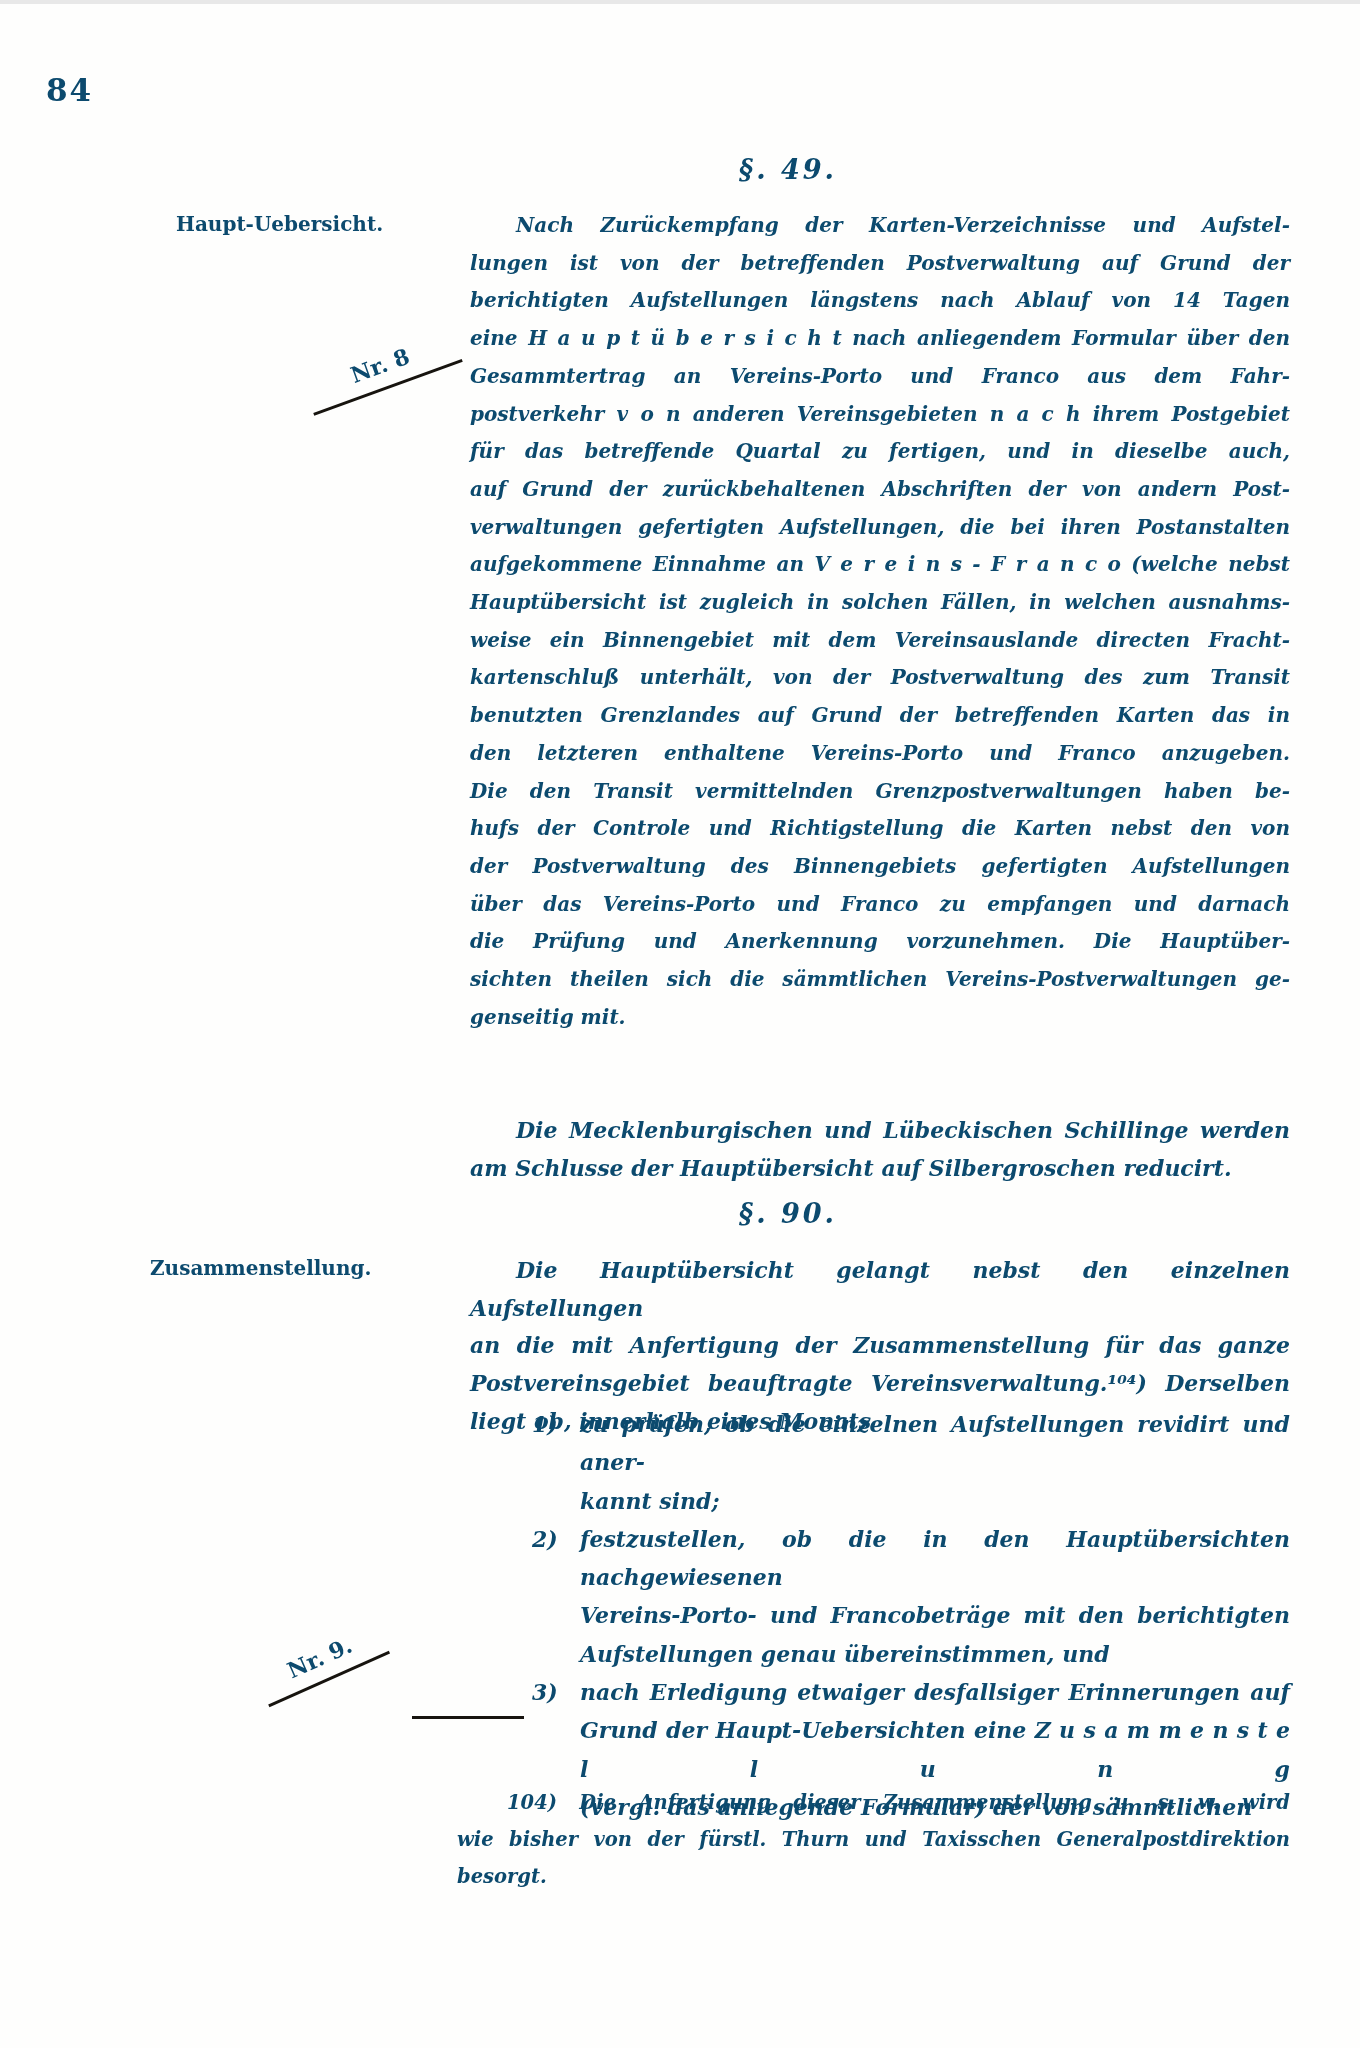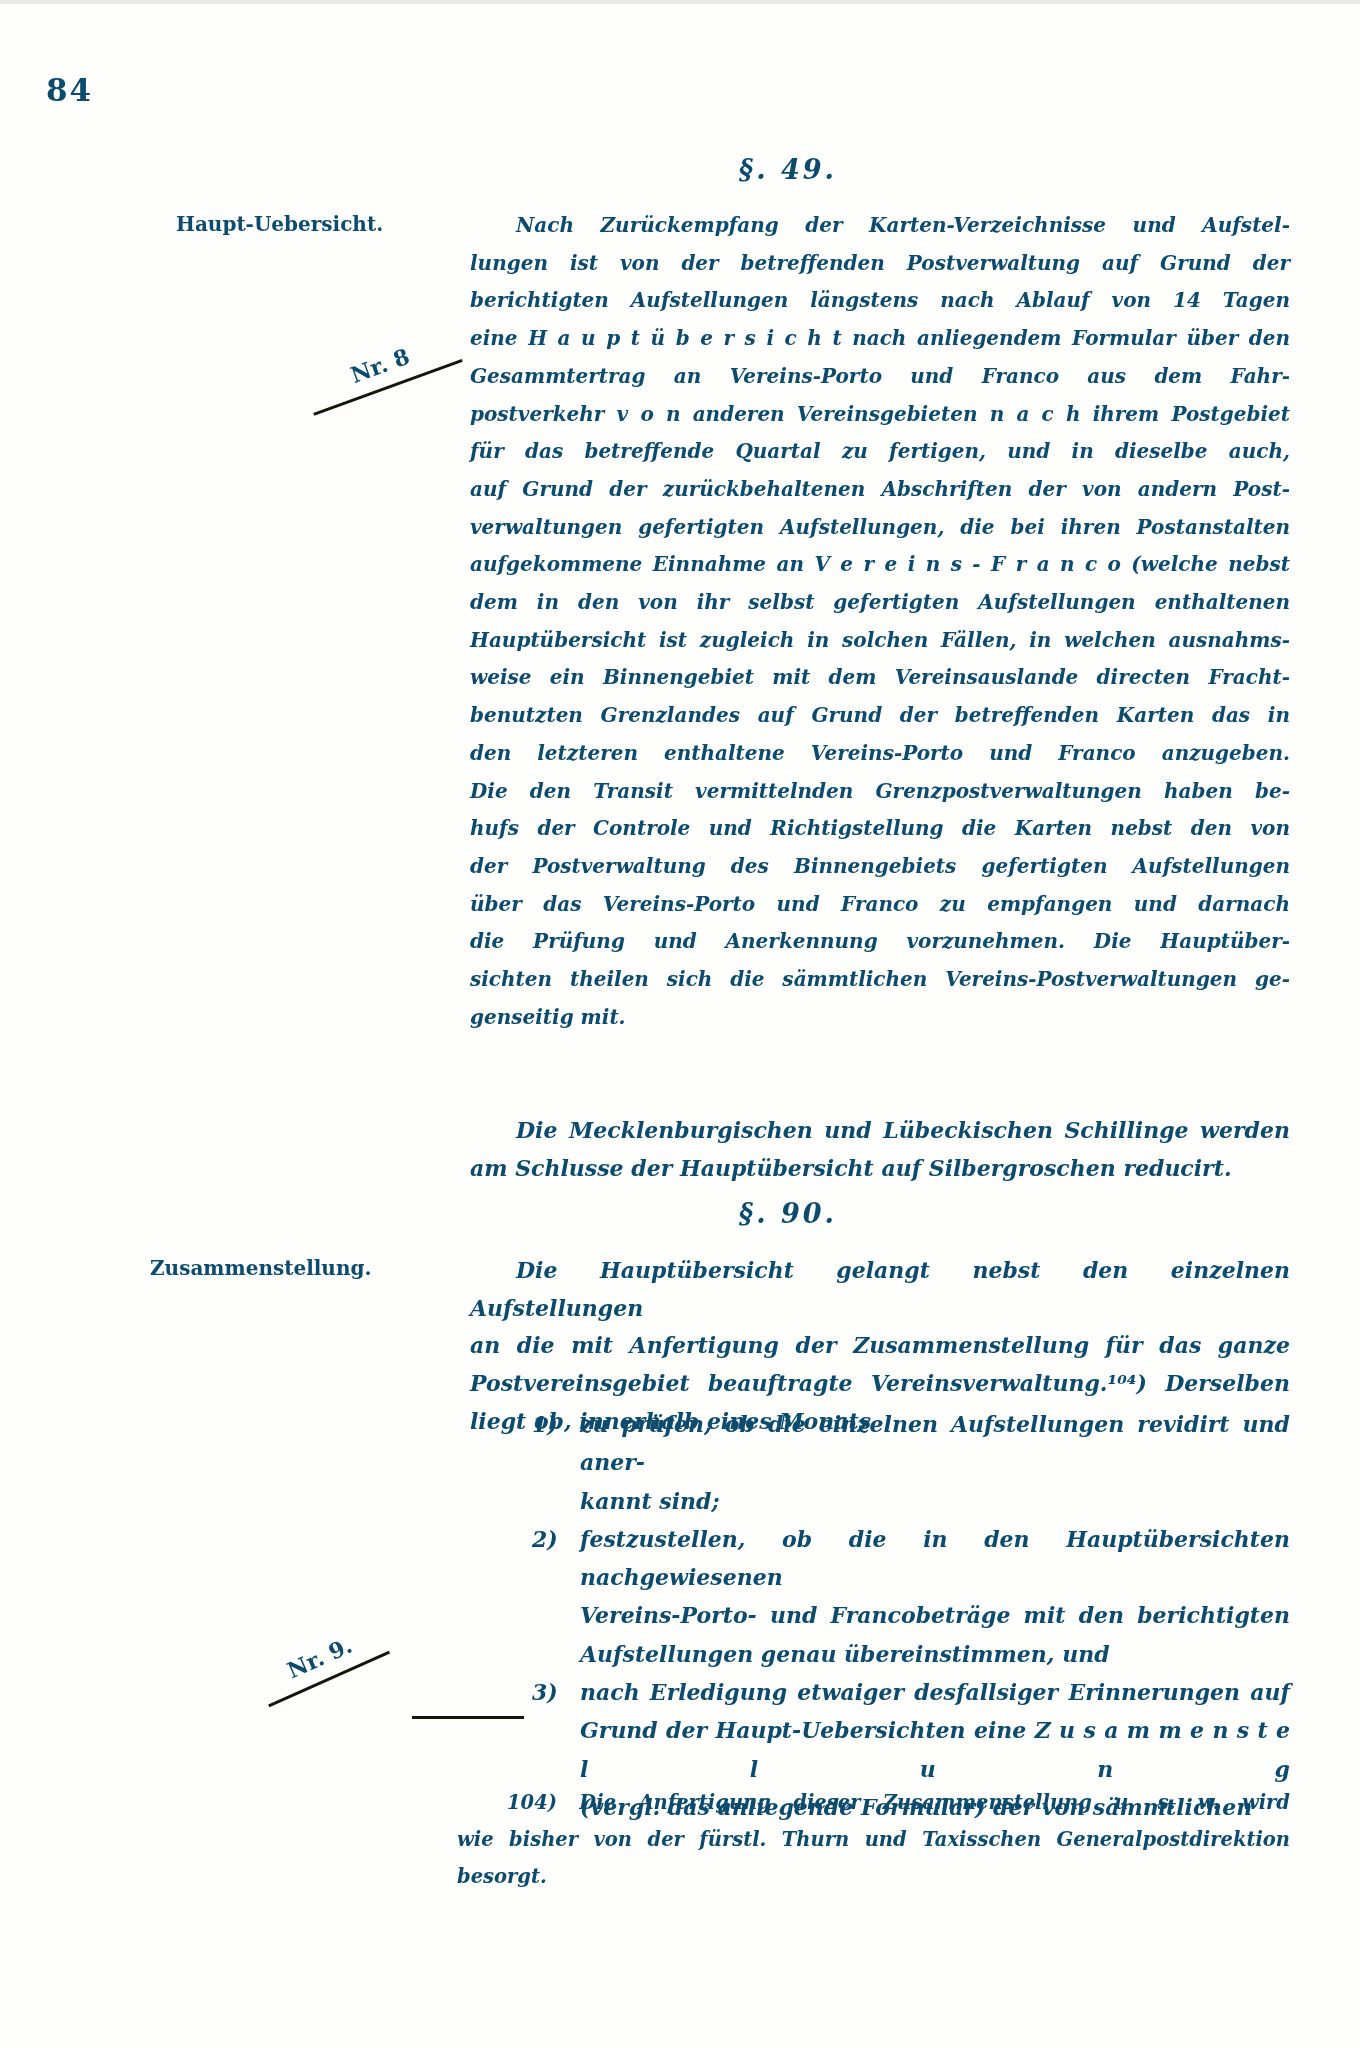--- a/index.html
+++ b/index.html
@@ -62,23 +62,23 @@
         <div class="tline j ind">Nach Zurückempfang der Karten-Verzeichnisse und Aufstel-</div>
         <div class="tline j">lungen ist von der betreffenden Postverwaltung auf Grund der</div>
         <div class="tline j">berichtigten Aufstellungen längstens nach Ablauf von 14 Tagen</div>
         <div class="tline j">eine H a u p t ü b e r s i c h t nach anliegendem Formular über den</div>
         <div class="tline j">Gesammtertrag an Vereins-Porto und Franco aus dem Fahr-</div>
         <div class="tline j">postverkehr v o n anderen Vereinsgebieten n a c h ihrem Postgebiet</div>
         <div class="tline j">für das betreffende Quartal zu fertigen, und in dieselbe auch,</div>
         <div class="tline j">auf Grund der zurückbehaltenen Abschriften der von andern Post-</div>
         <div class="tline j">verwaltungen gefertigten Aufstellungen, die bei ihren Postanstalten</div>
         <div class="tline j">aufgekommene Einnahme an V e r e i n s - F r a n c o (welche nebst</div>
-        <div class="tline j">dem in den von ihr selbst gefertigten Aufstellungen enthaltenen</div>
         <div class="tline j">Hauptübersicht ist zugleich in solchen Fällen, in welchen ausnahms-</div>
         <div class="tline j">weise ein Binnengebiet mit dem Vereinsauslande directen Fracht-</div>
+        <div class="tline j">kartenschluß unterhält, von der Postverwaltung des zum Transit</div>
         <div class="tline j">benutzten Grenzlandes auf Grund der betreffenden Karten das in</div>
         <div class="tline j">den letzteren enthaltene Vereins-Porto und Franco anzugeben.</div>
         <div class="tline j">Die den Transit vermittelnden Grenzpostverwaltungen haben be-</div>
         <div class="tline j">hufs der Controle und Richtigstellung die Karten nebst den von</div>
         <div class="tline j">der Postverwaltung des Binnengebiets gefertigten Aufstellungen</div>
         <div class="tline j">über das Vereins-Porto und Franco zu empfangen und darnach</div>
         <div class="tline j">die Prüfung und Anerkennung vorzunehmen. Die Hauptüber-</div>
         <div class="tline j">sichten theilen sich die sämmtlichen Vereins-Postverwaltungen ge-</div>
         <div class="tline">genseitig mit.</div>
       </div>

